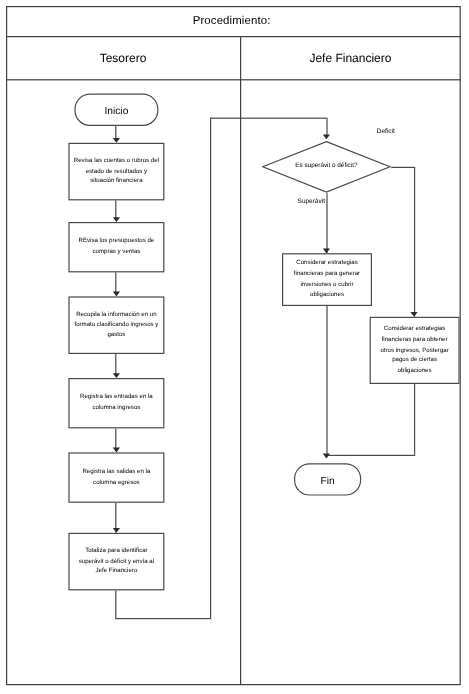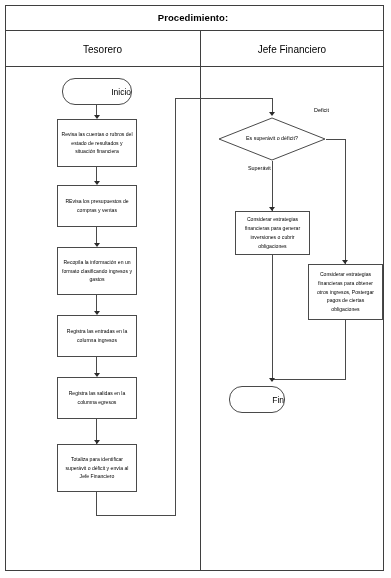--- a/index.html
+++ b/index.html
@@ -35,21 +35,21 @@
     height: 26px;
     box-sizing: border-box;
     border-bottom: 1px solid #3f3f3f;
     display: flex;
     align-items: center;
     justify-content: center;
     font-size: 9.5px;
     letter-spacing: 0.1px;
     white-space: nowrap;
   }
-  .title-band b { font-weight: bold; margin-right: 3px; }
+  .title-band b { font-weight: normal; margin-right: 3px; }
   .lane-head-band {
     position: absolute;
     left: 5px;
     top: 31px;
     width: 379px;
     height: 36px;
     box-sizing: border-box;
     border-bottom: 1px solid #3f3f3f;
   }
   .lane-head {
@@ -87,21 +87,21 @@
     color: #000;
   }
   .terminator {
     position: absolute;
     box-sizing: border-box;
     border: 1px solid #4a4a4a;
     background: #ffffff;
     border-radius: 13px;
     display: flex;
     align-items: center;
-    justify-content: flex-end;
+    justify-content: center;
     font-size: 8.5px;
     color: #000;
   }
   .diamond-wrap {
     position: absolute;
     display: flex;
     align-items: center;
     justify-content: center;
   }
   .diamond-shape {
@@ -239,17 +239,17 @@
   <div class="arrow-down" style="left:342px; top:260px;"></div>
 
   <div class="node" style="left:308px; top:264px; width:75px; height:56px;">
     <span>Considerar estrategias financieras para obtener otros ingresos, Postergar pagos de ciertas obligaciones</span>
   </div>
 
   <div class="ln lnv" style="left:345px; top:320px; height:59px;"></div>
   <div class="ln lnh" style="left:272px; top:379px; width:74px;"></div>
   <div class="arrow-down" style="left:269px; top:378px;"></div>
 
-  <div class="terminator" style="left:229px; top:386px; width:56px; height:27px;">
+  <div class="terminator" style="left:245px; top:386px; width:56px; height:27px;">
     <span>Fin</span>
   </div>
 
 </div>
 
 </body></html>

